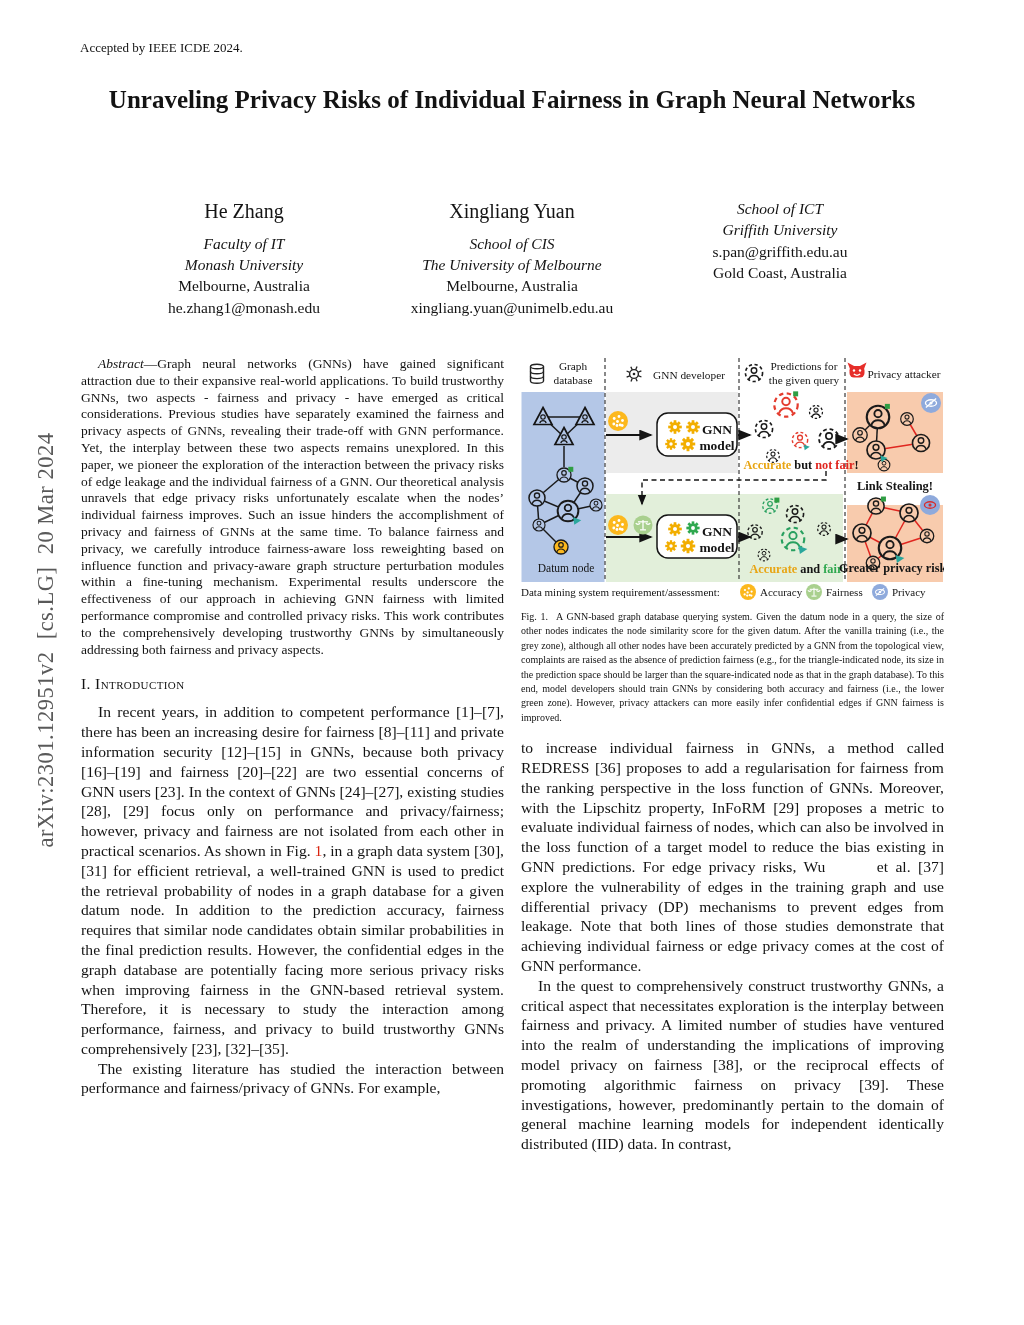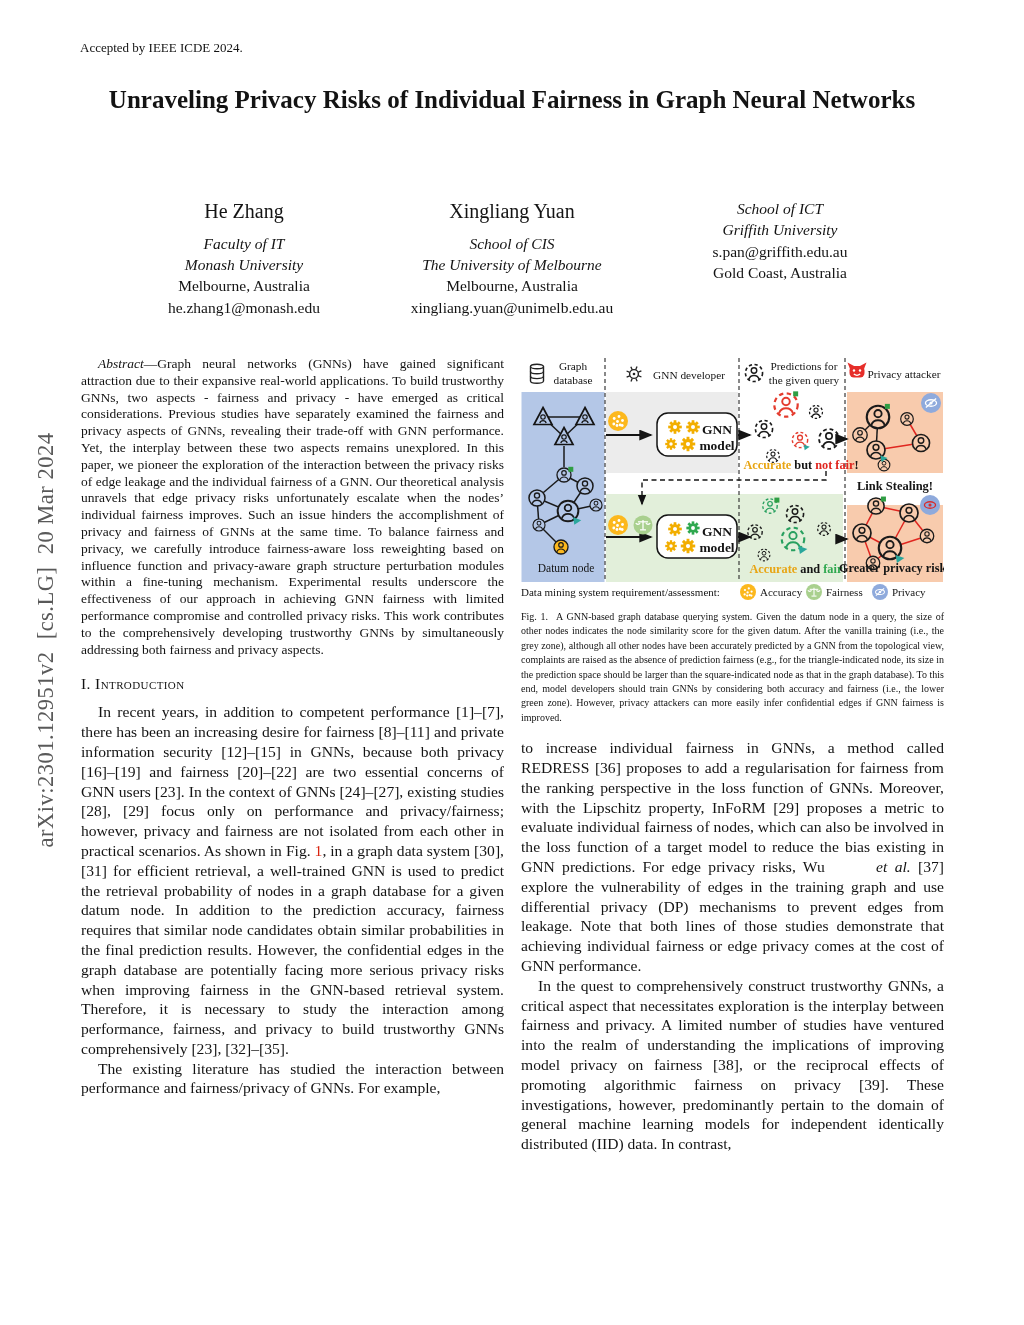--- a/index.html
+++ b/index.html
@@ -18,21 +18,21 @@
   .col-left{left:81px;top:356px;}
   .col-right{left:521px;top:355px;}
   .abstract,.indexterms{font-weight:normal;font-size:13.5px;line-height:16.8px;margin:0;text-indent:17px;}
   .indexterms{margin-top:3px;}
   .lbl{font-style:italic;}
   h2.section{font-size:15.5px;font-weight:normal;margin:17px 0 9px;
              font-variant:small-caps;letter-spacing:.4px;}
   p.body{font-size:15.6px;line-height:19.8px;margin:0;text-indent:17px;}
   p.body.noindent{text-indent:0;}
   .figref{color:#d9230f;}
-  .etal{font-style:italic;margin-left:44px;}
+  .etal{margin-left:44px;}
   .caption{font-size:10px;line-height:14.4px;margin:9px 0 13px;text-align:justify;}
   .cap-label{padding-right:8px;}
   .fig-svg{display:block;}
   .fig-svg text{font-family:"Liberation Serif", serif;fill:#141414;}
   .ftxt{font-size:11.3px;}
   .fsmall{font-size:11.5px;}
   .fbold{font-weight:bold;}
 </style>
 </head>
 <body>

